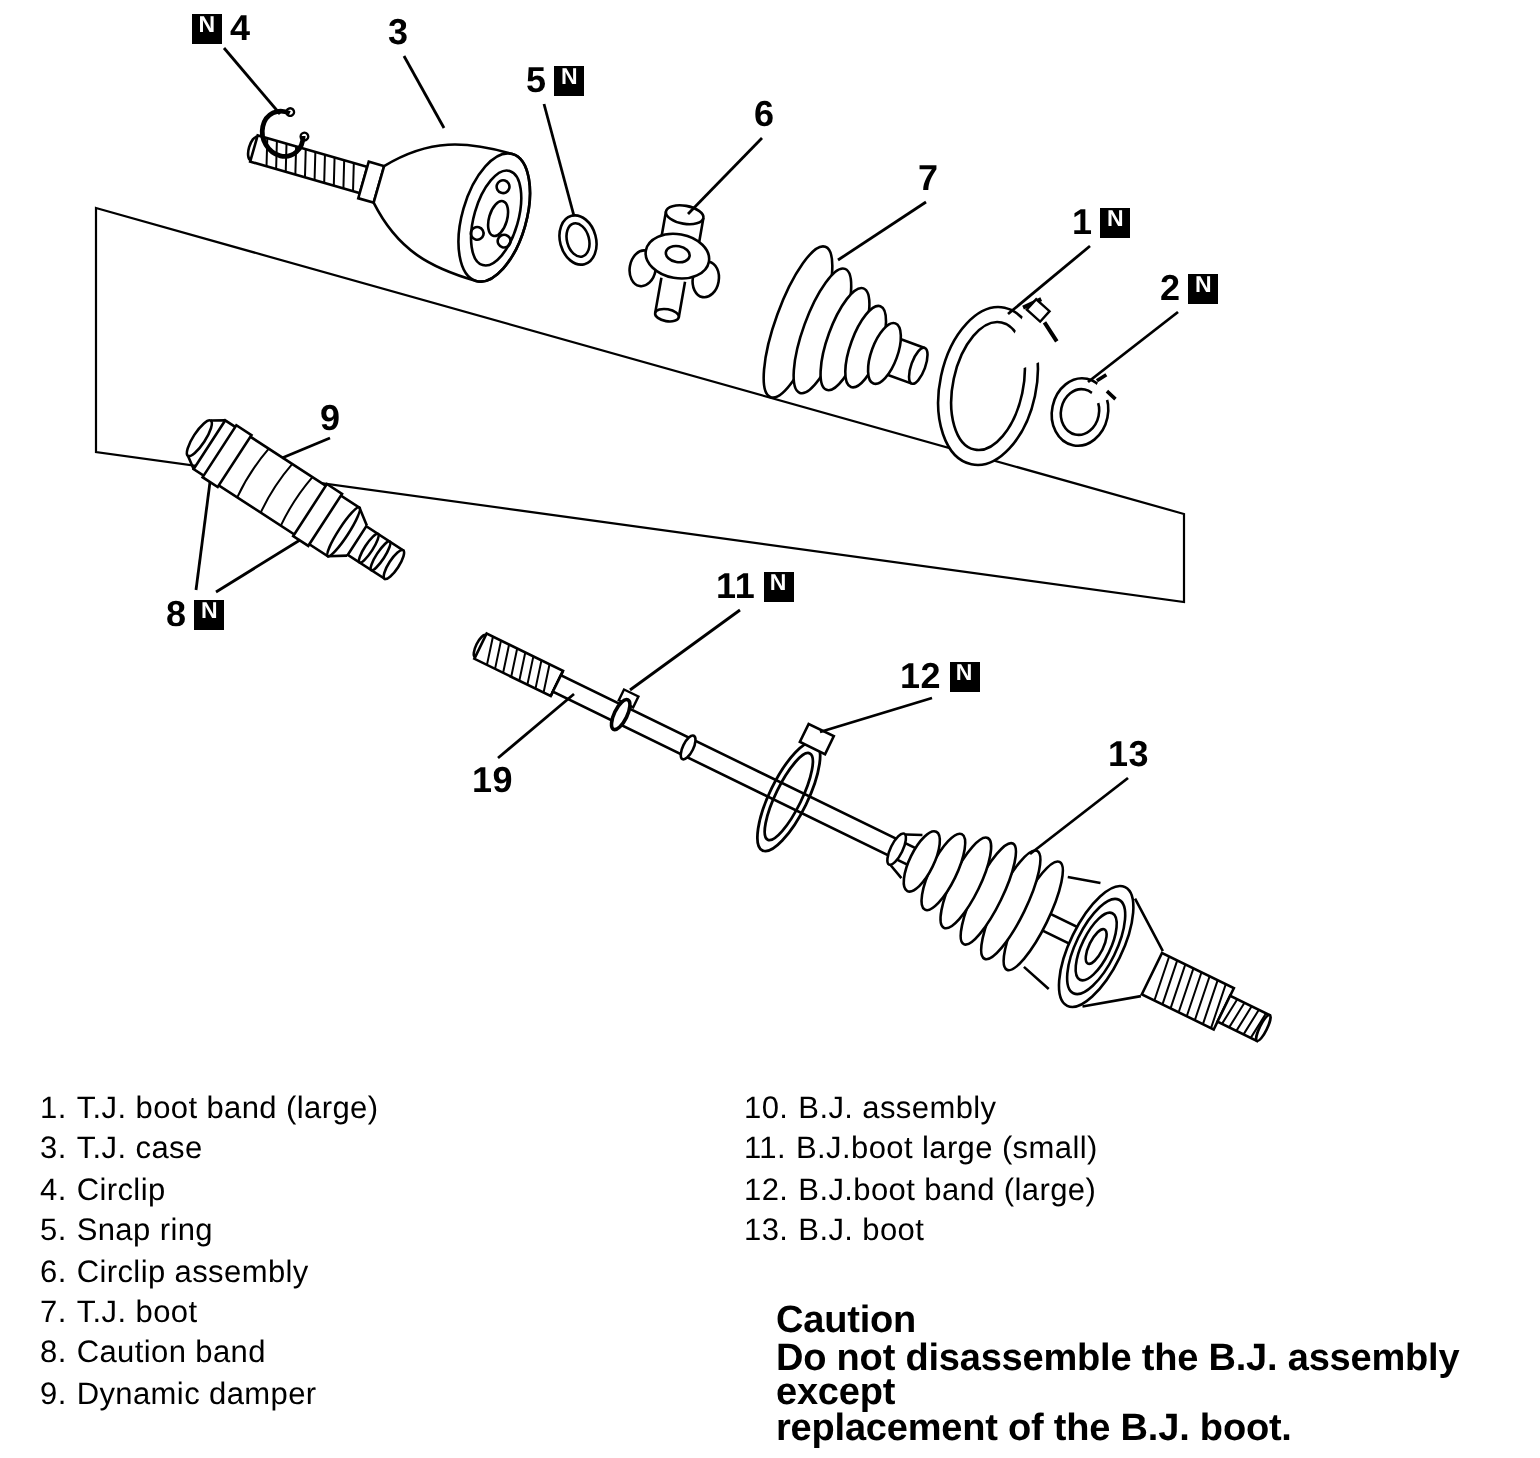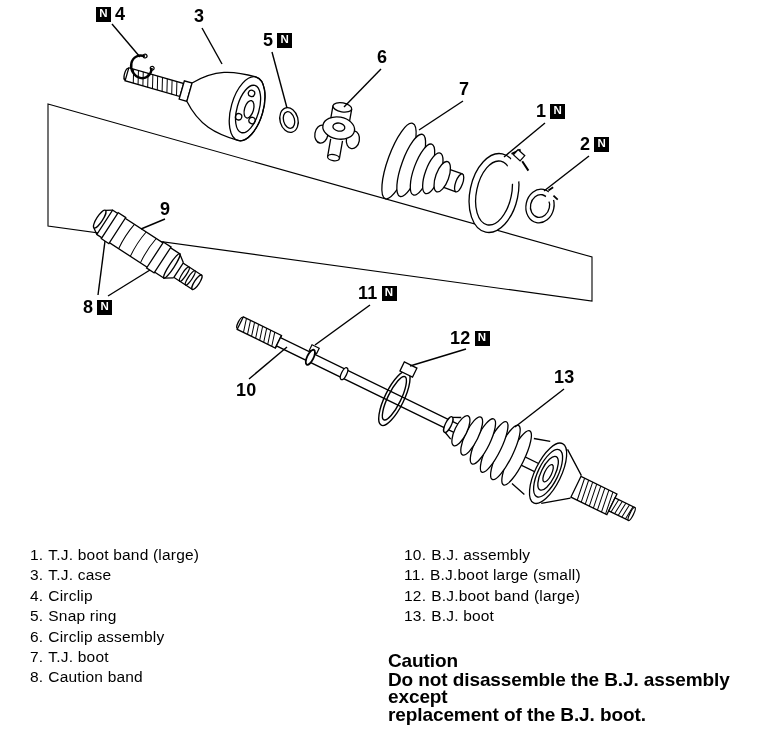--- a/index.html
+++ b/index.html
@@ -204,41 +204,42 @@
   </div>
   <div class="callout" style="left:83px;top:298px">
     <span>8</span>
     <span class="nbox">N</span>
   </div>
   <div class="callout" style="left:358px;top:284px">
     <span>11</span>
     <span class="nbox">N</span>
   </div>
   <div class="callout" style="left:236px;top:381px">
-    <span>10</span>
+    <span>19</span>
   </div>
   <div class="callout" style="left:450px;top:329px">
     <span>12</span>
     <span class="nbox">N</span>
   </div>
   <div class="callout" style="left:554px;top:368px">
     <span>13</span>
   </div>
 
-  <div class="parts-col" style="left:30px;top:545px">
+  <div class="parts-col" style="left:20px;top:545px">
     <div class="part-line"><span class="pnum">1.</span><span>T.J. boot band (large)</span></div>
     <div class="part-line"><span class="pnum">3.</span><span>T.J. case</span></div>
     <div class="part-line"><span class="pnum">4.</span><span>Circlip</span></div>
     <div class="part-line"><span class="pnum">5.</span><span>Snap ring</span></div>
     <div class="part-line"><span class="pnum">6.</span><span>Circlip assembly</span></div>
     <div class="part-line"><span class="pnum">7.</span><span>T.J. boot</span></div>
     <div class="part-line"><span class="pnum">8.</span><span>Caution band</span></div>
-  </div>
-
-  <div class="parts-col" style="left:404px;top:545px">
+    <div class="part-line"><span class="pnum">9.</span><span>Dynamic damper</span></div>
+  </div>
+
+  <div class="parts-col" style="left:372px;top:545px">
     <div class="part-line"><span class="pnum">10.</span><span>B.J. assembly</span></div>
     <div class="part-line"><span class="pnum">11.</span><span>B.J.boot large (small)</span></div>
     <div class="part-line"><span class="pnum">12.</span><span>B.J.boot band (large)</span></div>
     <div class="part-line"><span class="pnum">13.</span><span>B.J. boot</span></div>
   </div>
 
   <div class="caution-block" style="left:388px;top:652px">
     <div class="caution-title">Caution</div>
     <div>Do not disassemble the B.J. assembly except</div>
     <div>replacement of the B.J. boot.</div>

